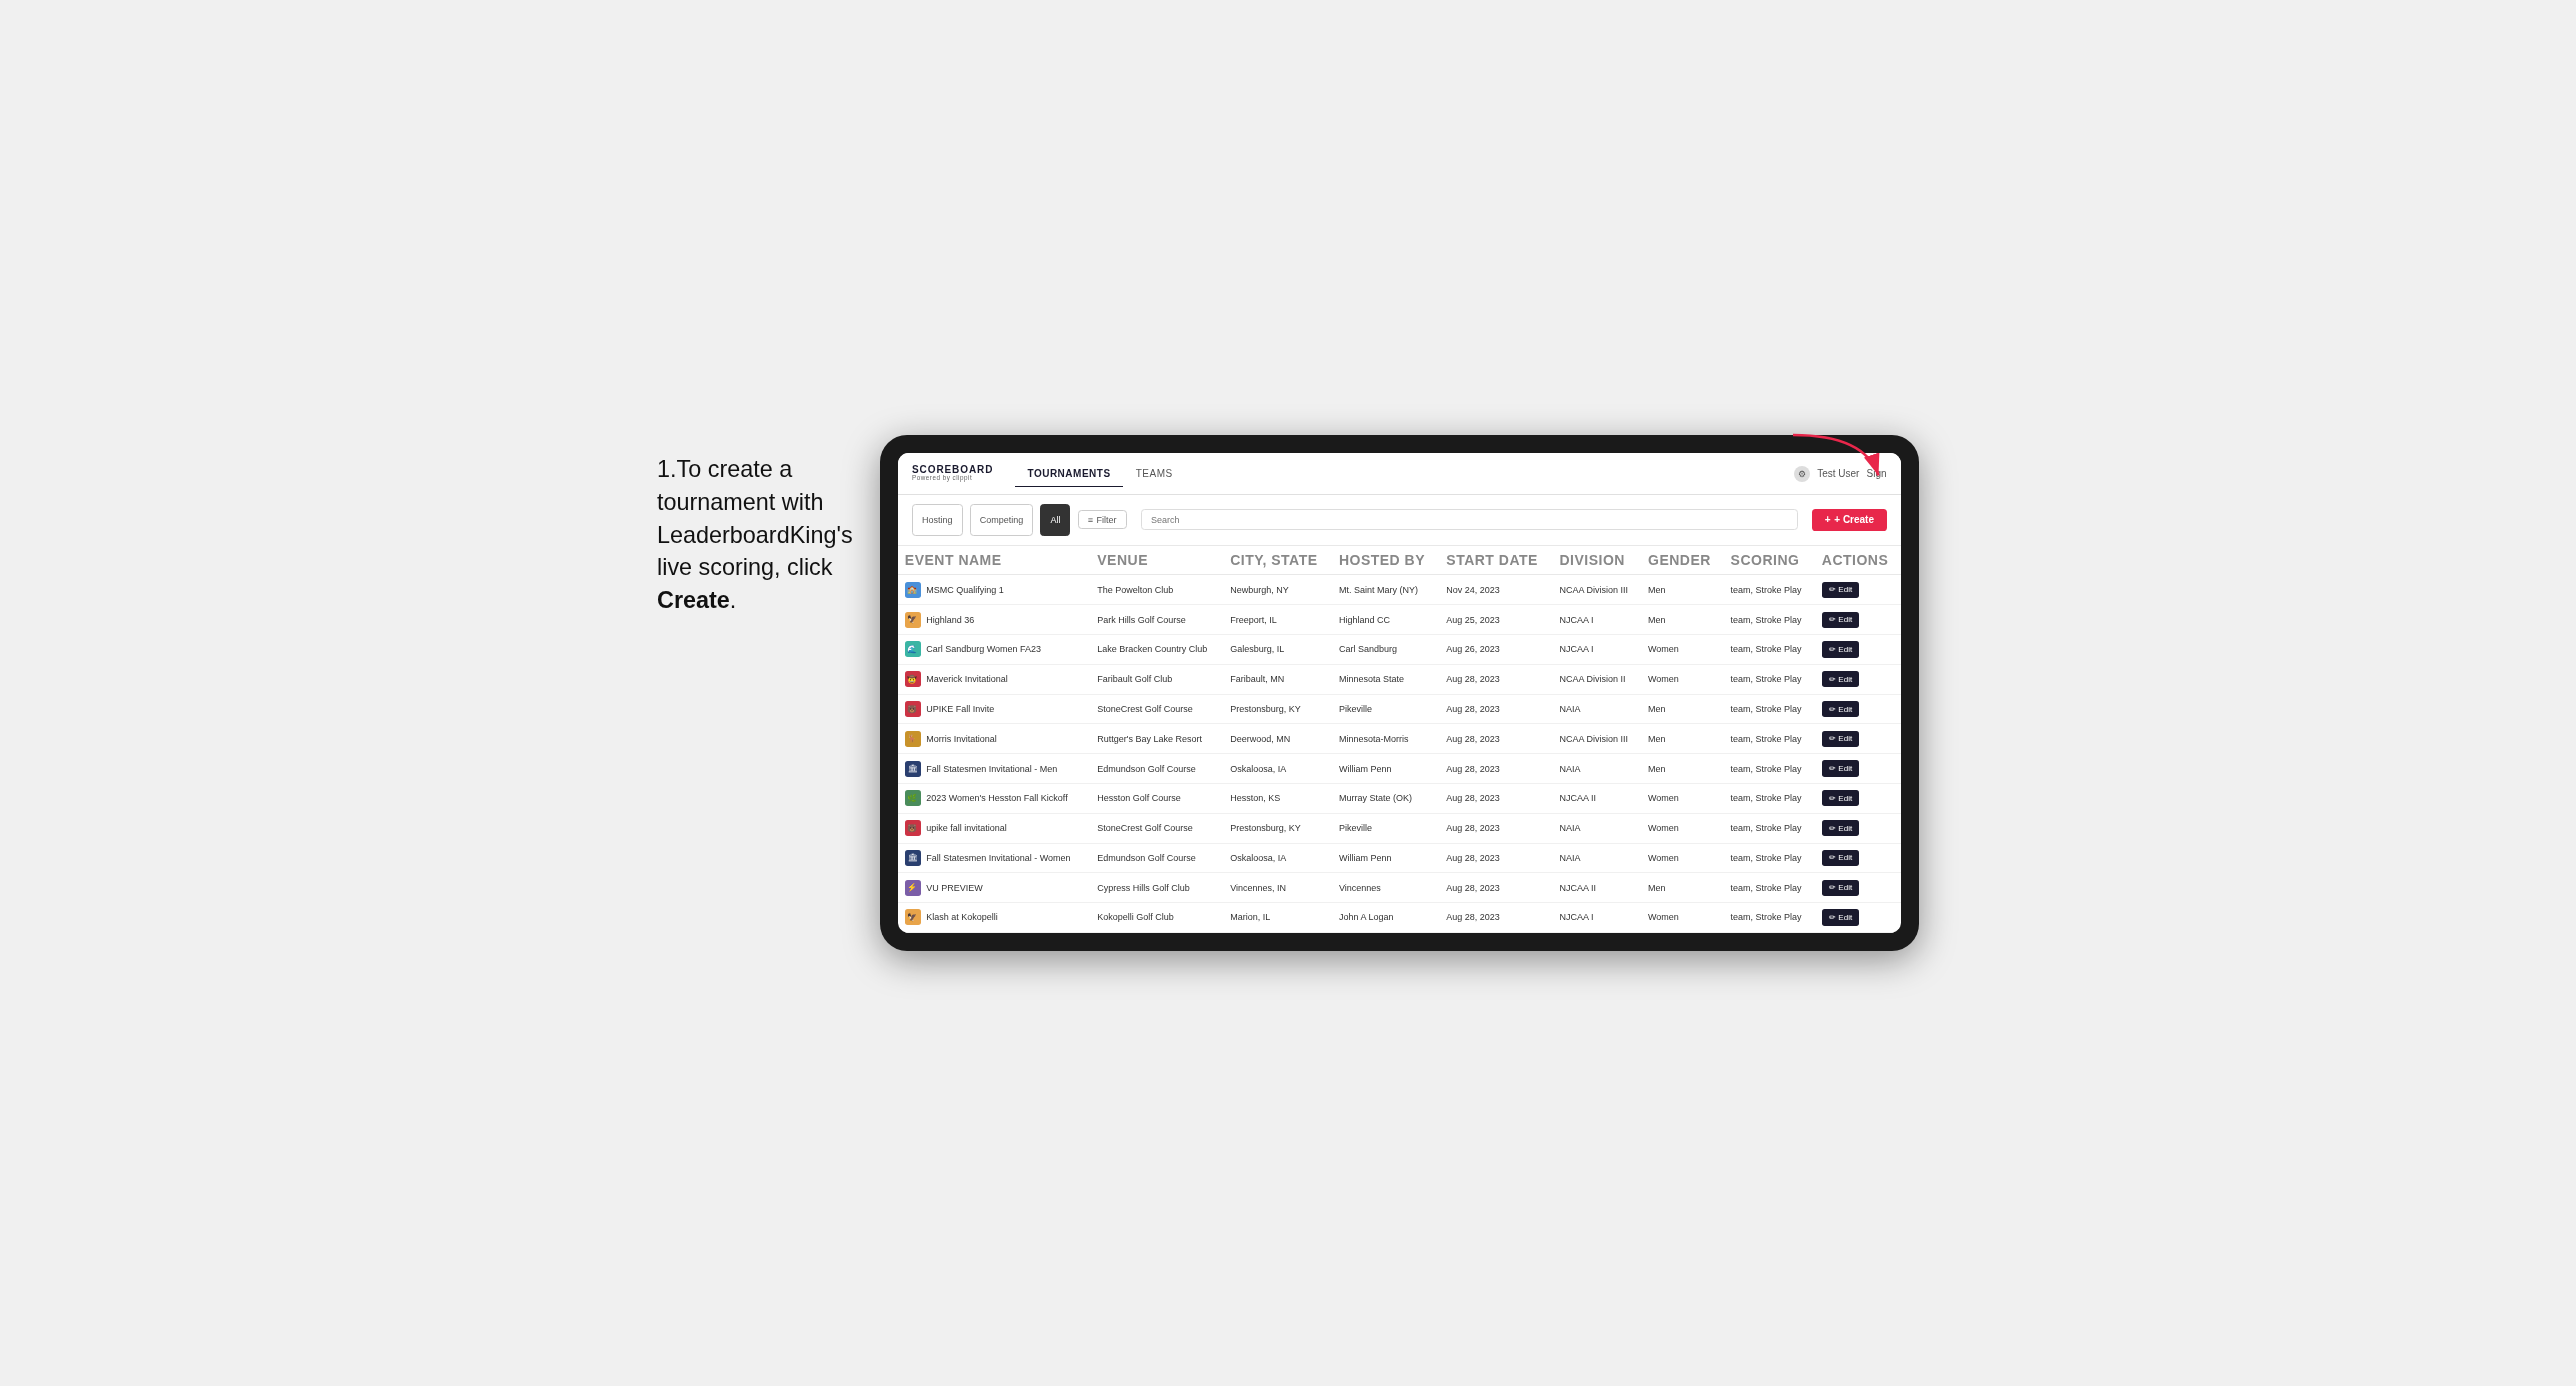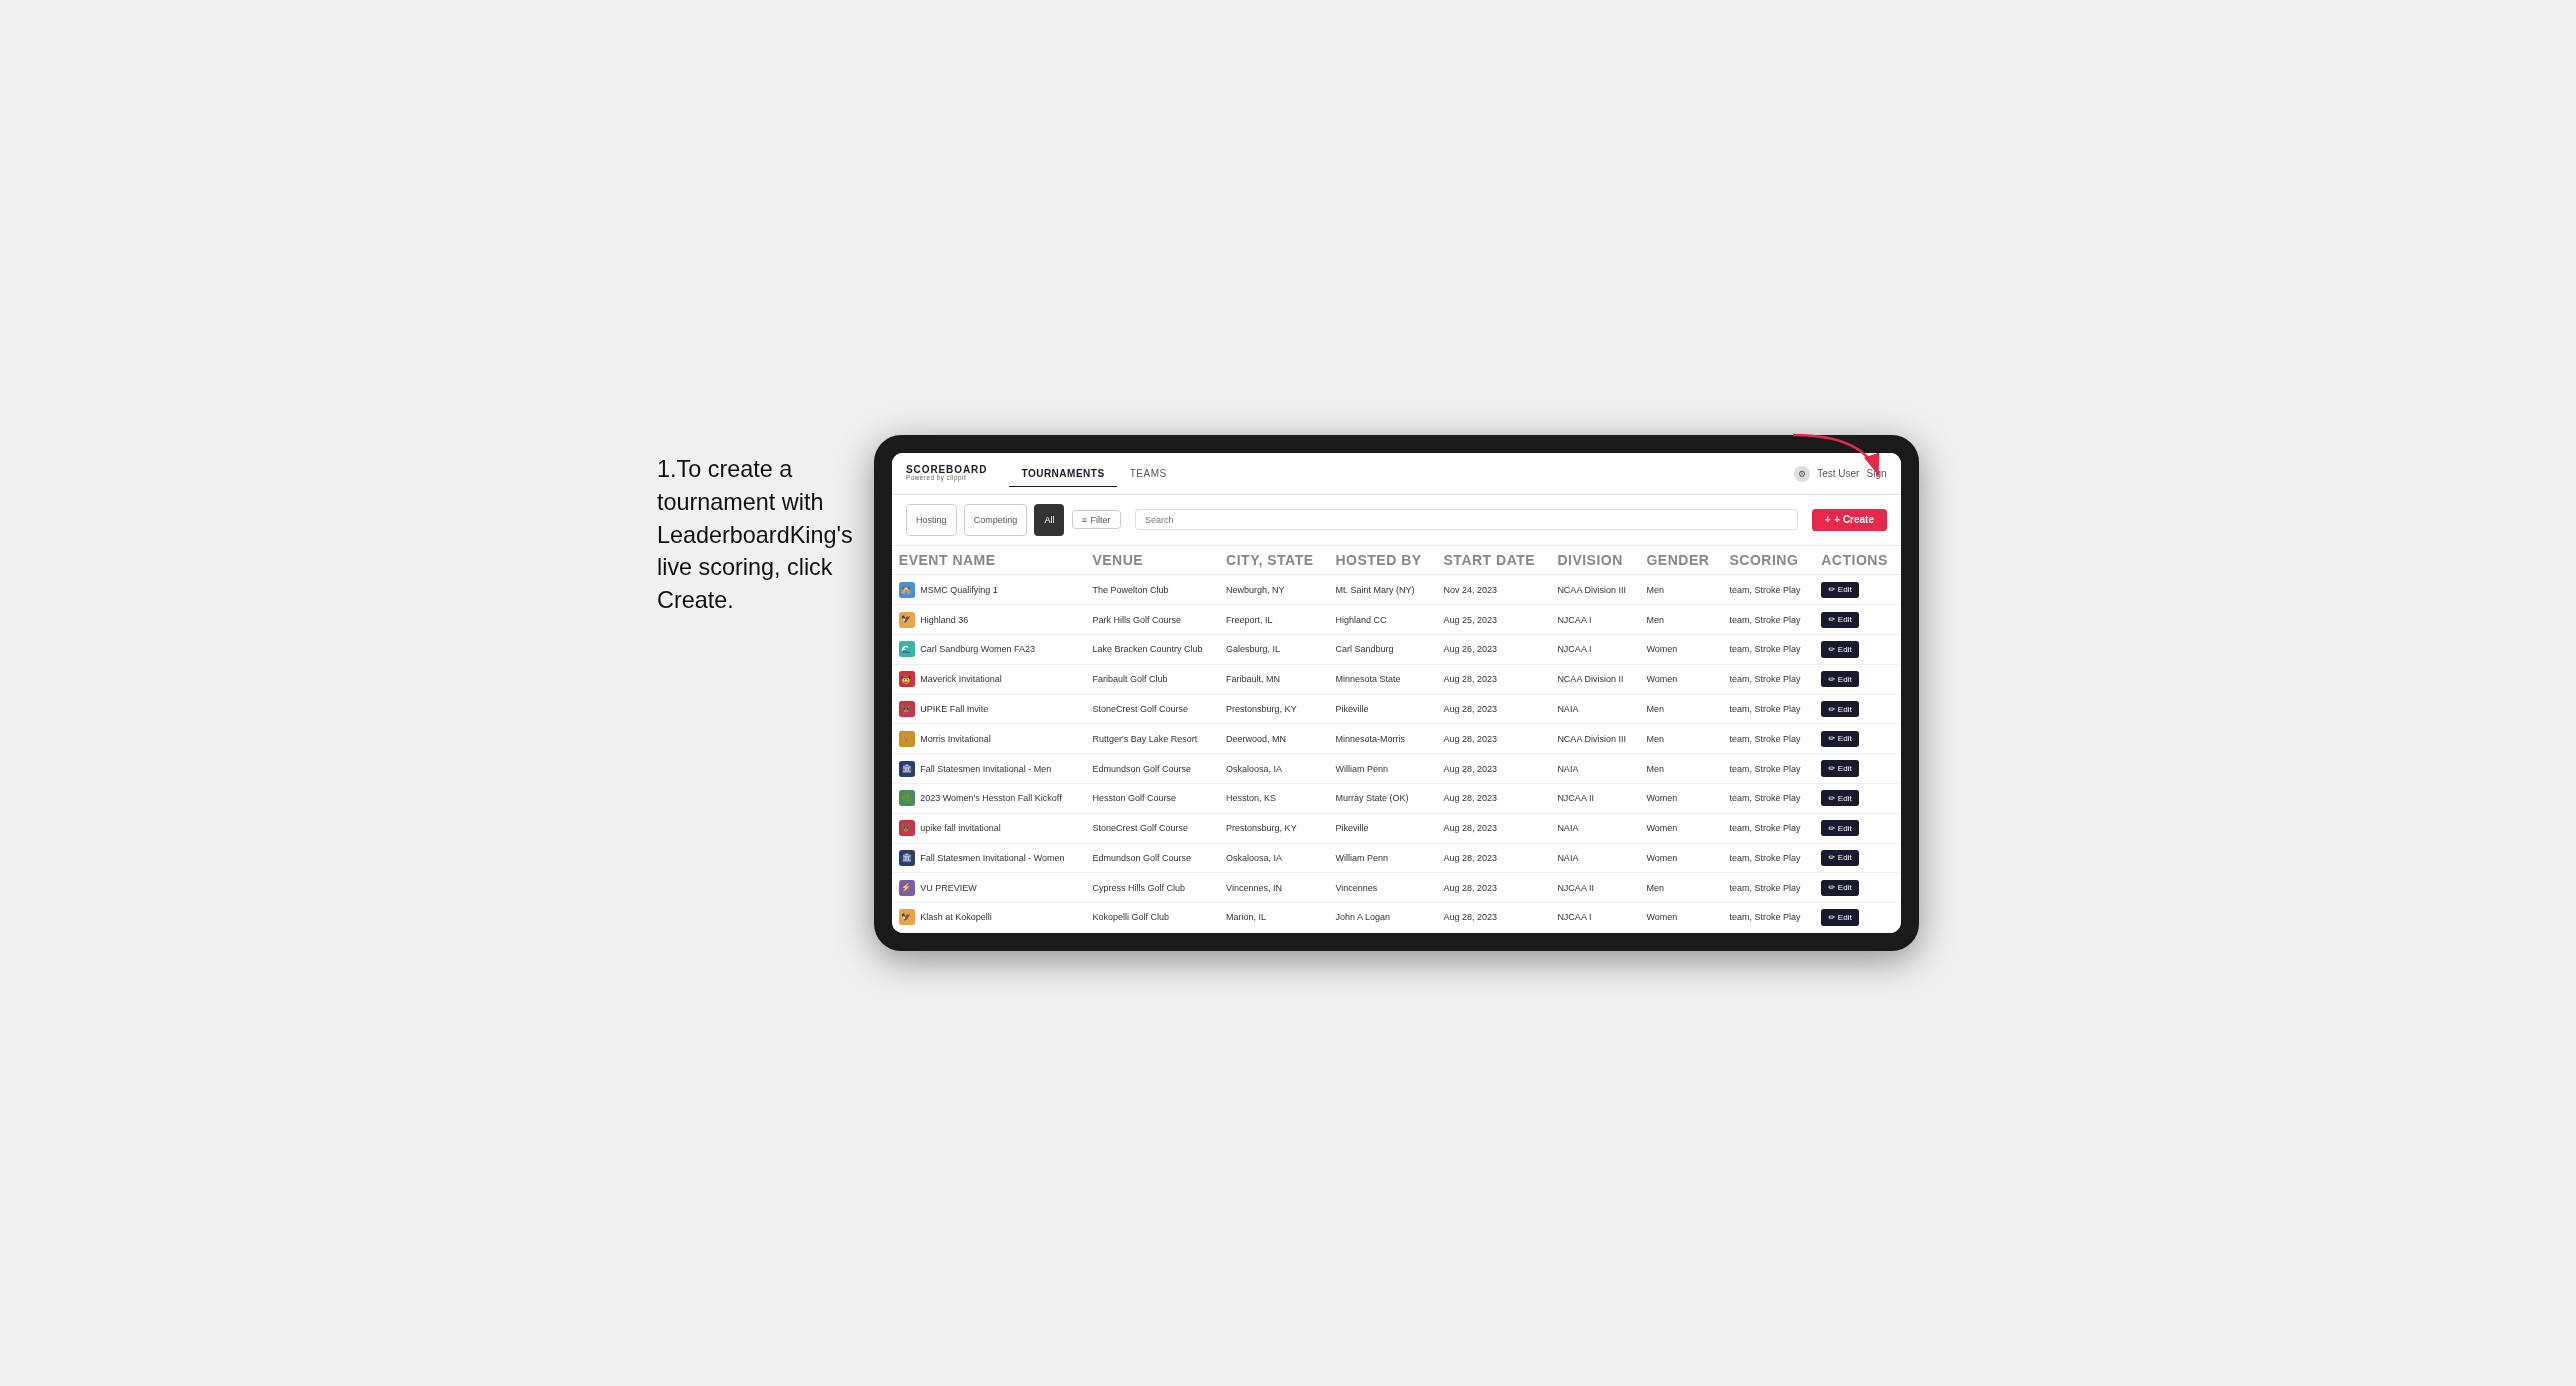--- a/index.html
+++ b/index.html
@@ -10,35 +10,35 @@
       display: flex;
       justify-content: center;
       align-items: center;
       min-height: 100vh;
       padding: 18px;
     }
 
     .outer-wrapper {
       display: flex;
       align-items: flex-start;
-      gap: 21px;
+      gap: 27px;
       width: 100%;
       max-width: 1262px;
       justify-content: center;
     }
 
     .annotation-text {
       font-size: 23.4px;
       line-height: 1.4;
       color: #111;
       max-width: 288px;
       flex-shrink: 0;
       padding-top: 18px;
     }
-    .annotation-text strong { font-weight: 400; }
+    .annotation-text strong { font-weight: 700; }
 
     .tablet-frame {
       background: #1a1a1a;
       border-radius: 27px;
       padding: 18px;
       flex: 1;
       position: relative;
       box-shadow: 0 9px 36px rgba(0,0,0,0.4);
     }
 

